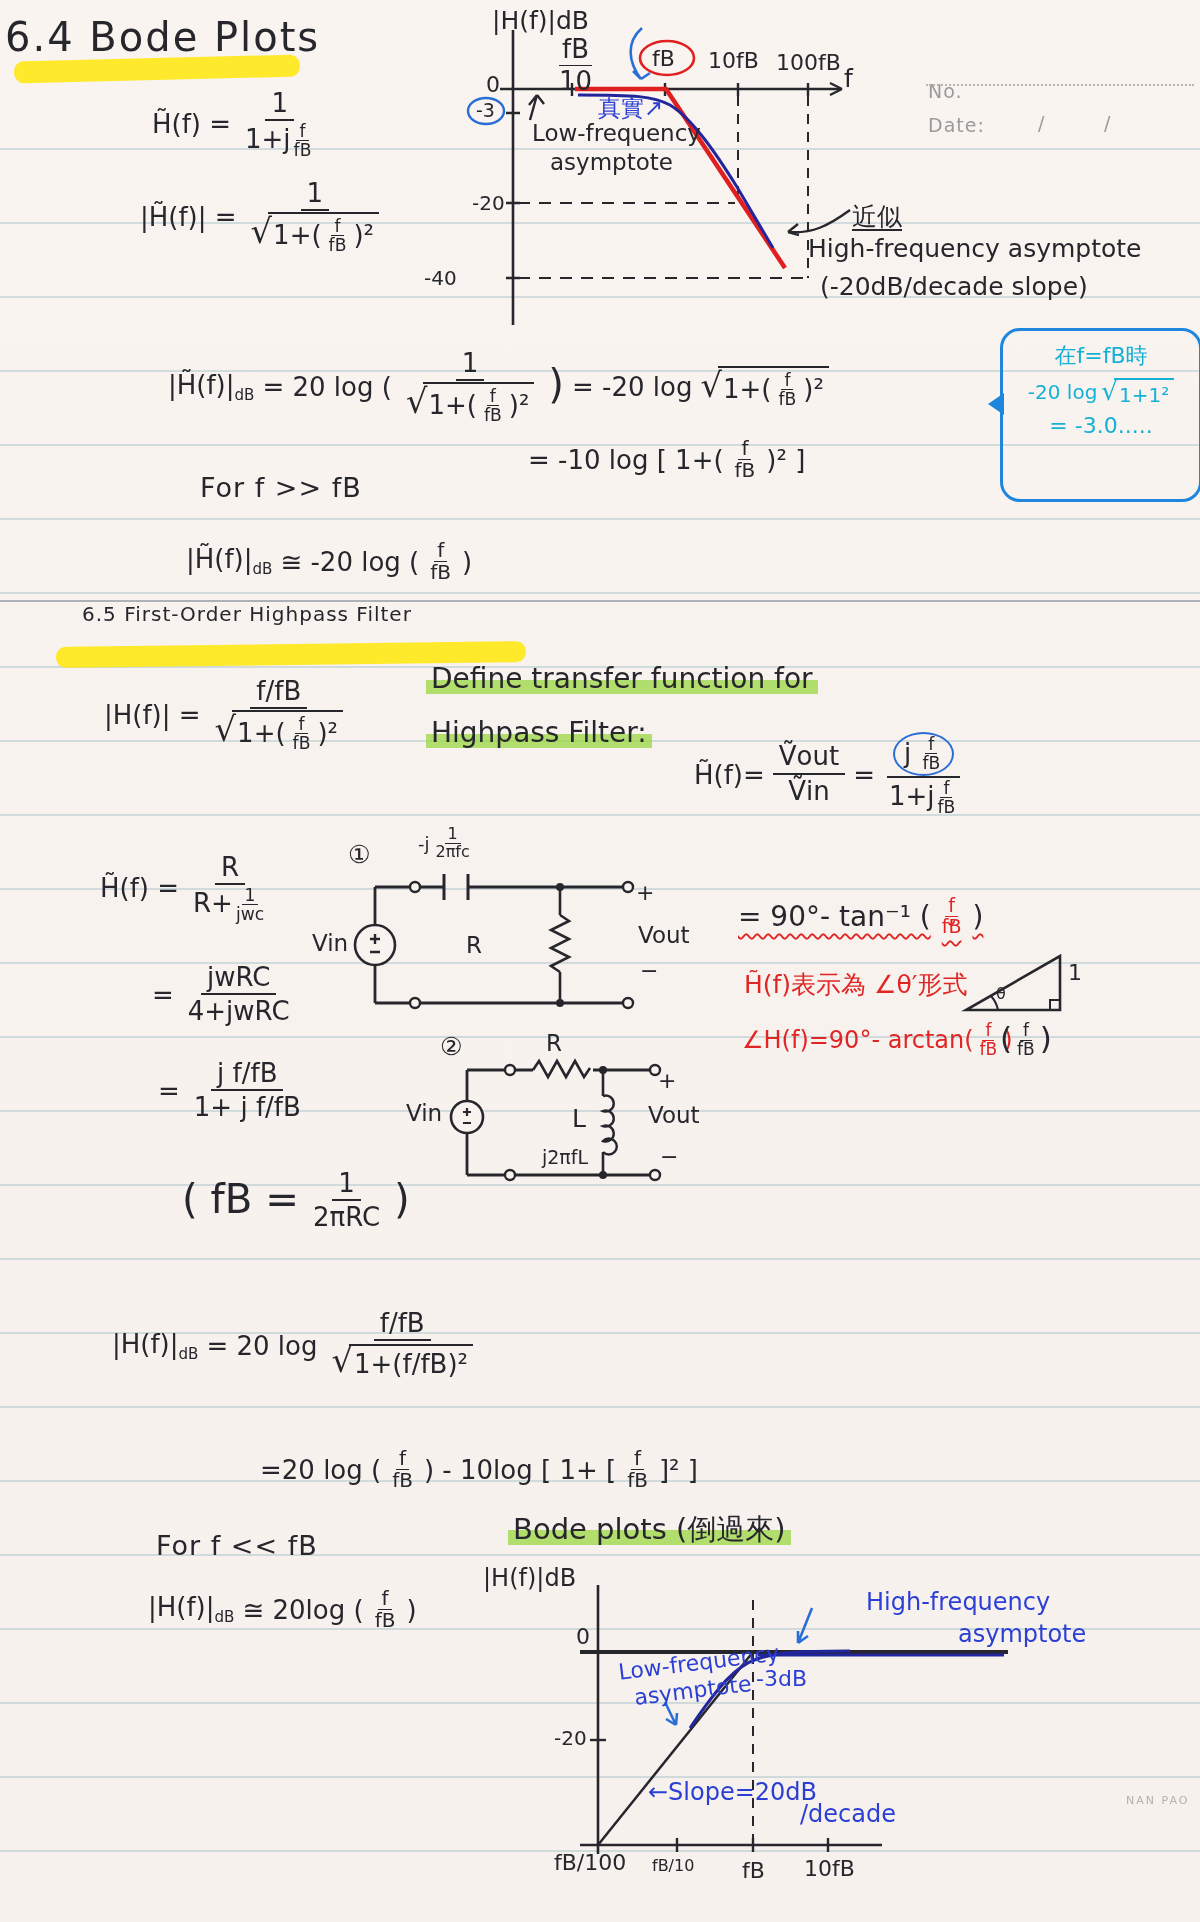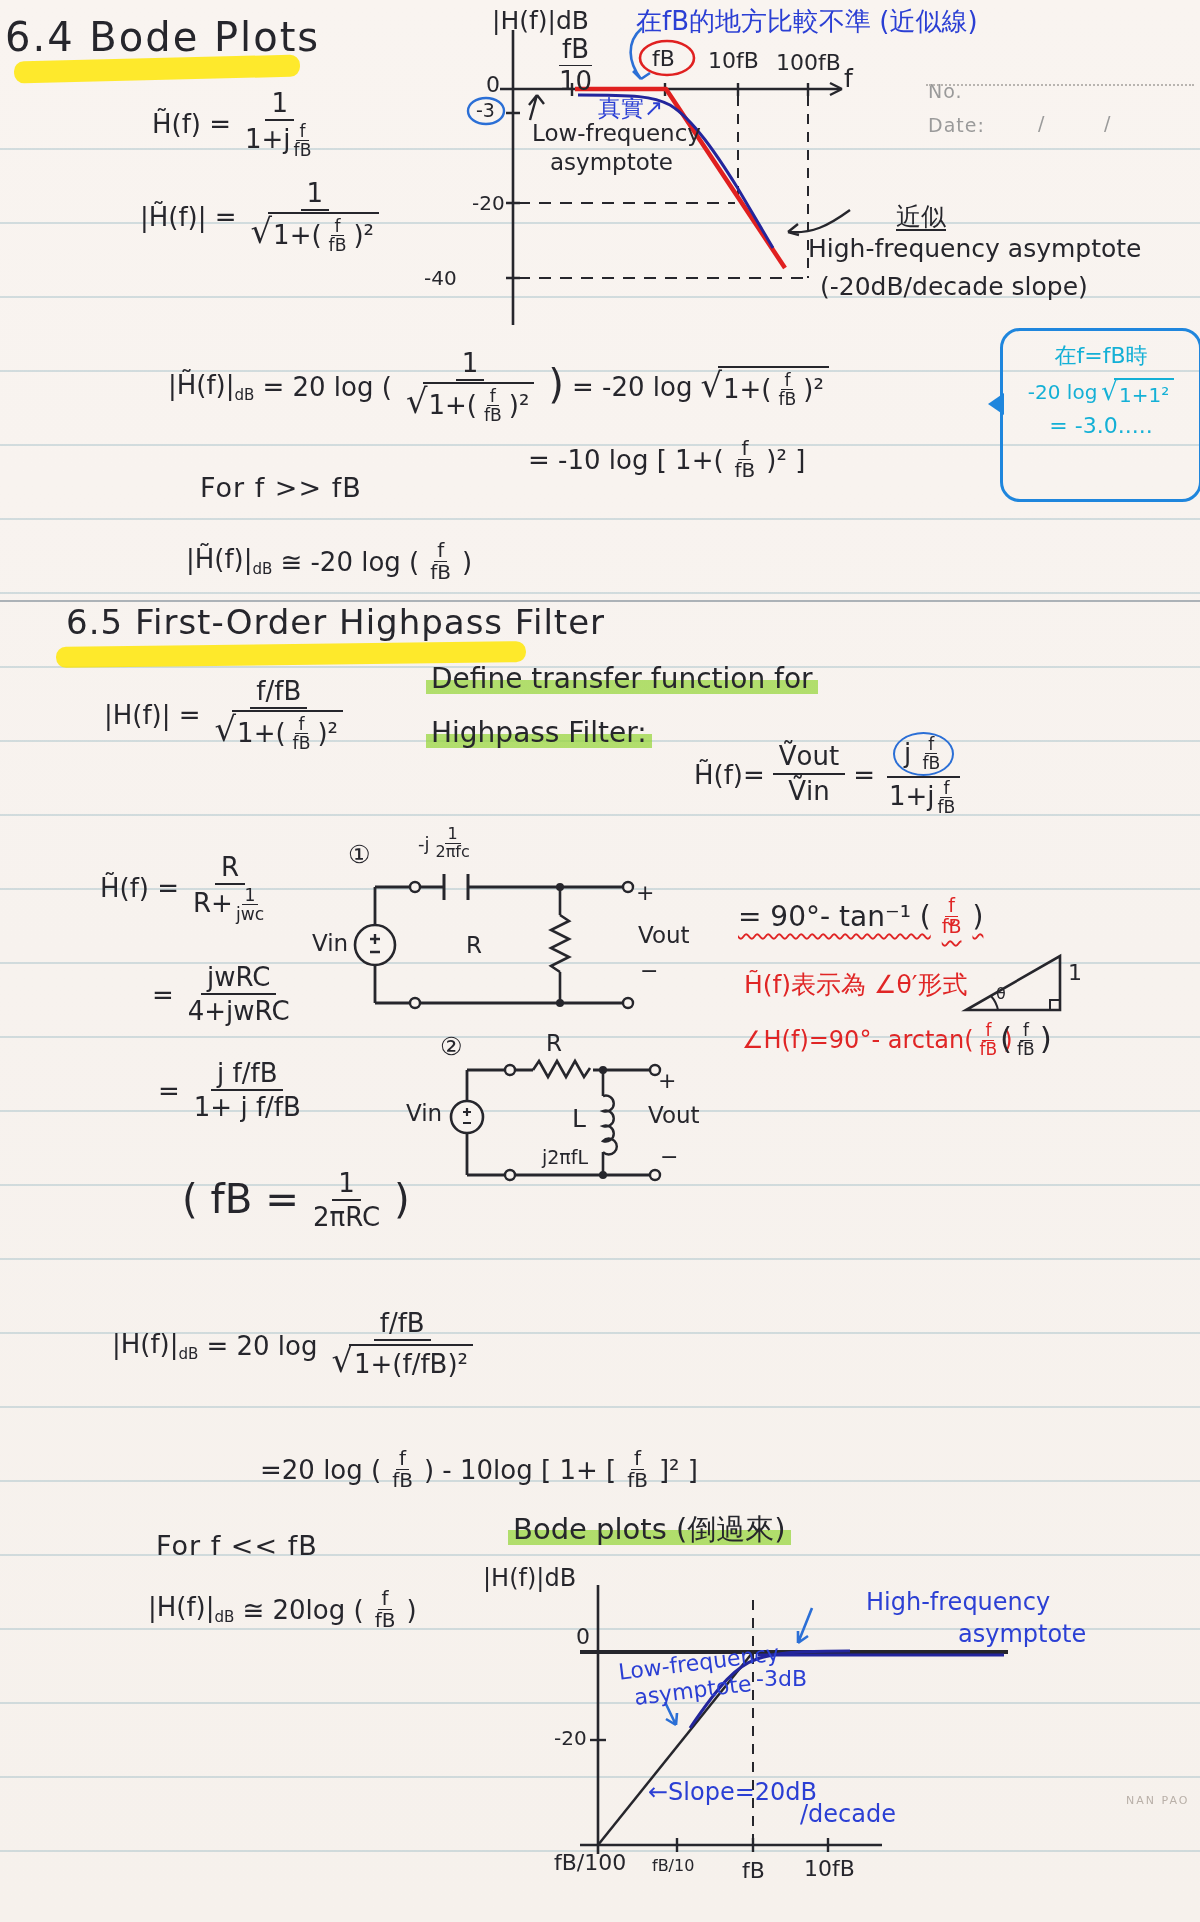--- a/index.html
+++ b/index.html
@@ -27,21 +27,21 @@
   .cyan{color:#14b0d6;}
   .bar-yellow{position:absolute;background:rgba(255,230,0,0.82);border-radius:10px;}
   .hl-green{background-image:linear-gradient(to bottom,transparent 54%,rgba(150,214,58,0.72) 54%,rgba(150,214,58,0.72) 97%,transparent 97%);padding:0 5px;}
   .circ-blue{border:2.6px solid #2b6fd6;border-radius:50%;padding:1px 9px 2px 9px;display:inline-flex;align-items:center;}
   .bubble{position:absolute;border:3px solid #1f86dd;border-radius:20px;padding:10px 12px;
           display:flex;flex-direction:column;align-items:center;gap:6px;background:rgba(255,255,255,0.0);}
   .bubble::before{content:"";position:absolute;left:-15px;top:62px;width:0;height:0;
           border-top:11px solid transparent;border-bottom:11px solid transparent;border-right:16px solid #1f86dd;}
   .dotline{position:absolute;border-bottom:2px dotted #b8b4b0;}
   .printed{position:absolute;color:#9a9a9a;font-size:19px;letter-spacing:1px;}
-  .underln{text-decoration:underline;text-underline-offset:4px;margin-left:44px;}
+  .underln{text-decoration:underline;text-underline-offset:4px;}
   .wavyred{text-decoration-line:underline;text-decoration-style:wavy;text-decoration-color:#e02525;text-decoration-thickness:2px;text-underline-offset:7px;}
   svg{position:absolute;overflow:visible;}
 </style>
 </head>
 <body>
 
 <div class="page">
   <div class="rules"></div>
   <div class="darkrule" style="top:600px"></div>
 
@@ -114,21 +114,20 @@
   <div class="hw" style="left:708px;top:48px;font-size:22px">10fB</div>
   <div class="hw" style="left:776px;top:50px;font-size:22px">100fB</div>
   <div class="hw" style="left:844px;top:64px;font-size:25px">f</div>
   <div class="hw" style="left:486px;top:72px;font-size:22px">0</div>
   <div class="hw" style="left:476px;top:99px;font-size:19px">-3</div>
   <div class="hw" style="left:472px;top:191px;font-size:20px">-20</div>
   <div class="hw" style="left:424px;top:266px;font-size:20px">-40</div>
   <div class="hw" style="left:532px;top:120px;font-size:23px">Low-frequency</div>
   <div class="hw" style="left:550px;top:149px;font-size:23px">asymptote</div>
   <div class="hw blue" style="left:598px;top:93px;font-size:23px">真實↗</div>
-  <div class="hw blue" style="left:636px;top:4px;font-size:26px">在fB的地方比較不準 (近似線)</div>
   <div class="hw underln" style="left:852px;top:200px;font-size:25px">近似</div>
   <div class="hw" style="left:808px;top:234px;font-size:25px">High-frequency asymptote</div>
   <div class="hw" style="left:820px;top:272px;font-size:25px">(-20dB/decade slope)</div>
 
   <div class="fx" style="left:168px;top:348px">
     <span><span>|H̃(f)|</span><sub>dB</sub></span>
     <span>= 20 log (</span>
     <span class="frac">
       <span class="fn">1</span>
       <span class="fd">
@@ -187,21 +186,21 @@
     <span><span>|H̃(f)|</span><sub>dB</sub></span>
     <span>≅ -20 log (</span>
     <span class="frac mini" style="font-size:20px">
         <span class="fn">f</span>
         <span class="fd">fB</span>
       </span>
     <span>)</span>
   </div>
 
   <div class="bar-yellow" style="left:56px;top:644px;width:470px;height:21px;transform:rotate(-0.7deg)"></div>
-  <div class="hw" style="left:66px;top:602px;font-size:34px;letter-spacing:1px">6.5 First-Order Highpass Filter</div>
+  <div class="hw" style="left:82px;top:602px;font-size:20px;letter-spacing:1px">6.5 First-Order Highpass Filter</div>
 
   <div class="fx" style="left:104px;top:676px">
     <span>|H(f)| =</span>
     <span class="frac">
       <span class="fn">f/fB</span>
       <span class="fd">
         <span class="sqrt">
             <span class="rad">√</span>
             <span class="bod">
               <span>1+(</span>

